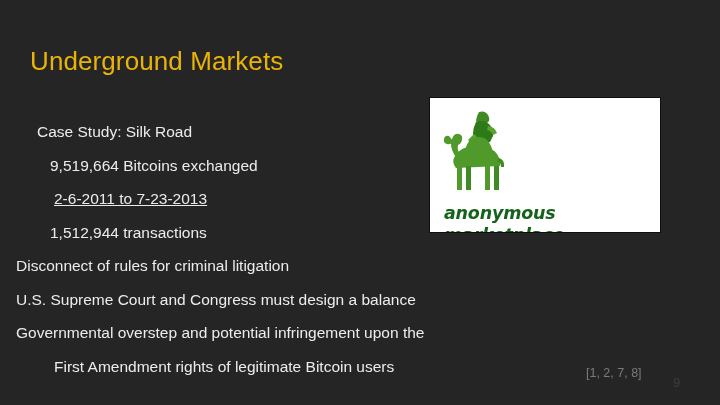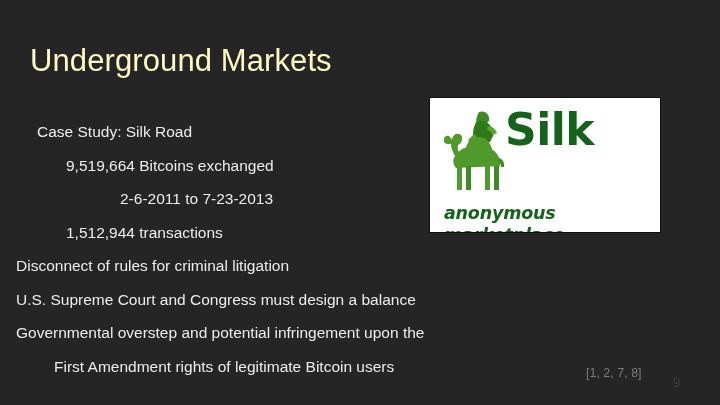--- a/index.html
+++ b/index.html
@@ -16,46 +16,46 @@
     overflow: hidden;
     font-family: "Liberation Sans", sans-serif;
     -webkit-font-smoothing: antialiased;
   }
 
   
   .slide-title {
     position: absolute;
     left: 30px;
     top: 43px;
-    font-size: 31px;
+    font-size: 26px;
     line-height: 36px;
     font-weight: 400;
-    color: #fef9c3;
+    color: #eab308;
     letter-spacing: 0.1px;
     white-space: nowrap;
   }
 
   
   .body-block {
     position: absolute;
     left: 0;
     top: 115px;
     width: 430px;
   }
   .body-line {
     font-size: 15.5px;
     line-height: 33.5px;
     color: #ececec;
     white-space: nowrap;
     font-weight: 400;
   }
   .lvl-0 { padding-left: 16px; }
   .lvl-1 { padding-left: 37px; }
-  .lvl-2 { padding-left: 66px; }
-  .lvl-3 { padding-left: 120px; }
+  .lvl-2 { padding-left: 50px; }
+  .lvl-3 { padding-left: 54px; text-decoration: underline; }
   .lvl-sub { padding-left: 54px; }
 
   
   .logo-frame {
     position: absolute;
     left: 429px;
     top: 97px;
     width: 232px;
     height: 136px;
     background: #ffffff;
@@ -163,21 +163,20 @@
         <path d="M6 28 q-4 -1 -5 3 q-1 4 3 5 q4 1 6 -3 z" fill="#4f9a2a"></path>
 
         <rect x="14" y="56" width="5" height="26" fill="#4f9a2a"></rect>
         <rect x="23" y="58" width="5" height="24" fill="#3f8a22"></rect>
         <rect x="42" y="56" width="5" height="26" fill="#4f9a2a"></rect>
         <rect x="51" y="58" width="5" height="24" fill="#3f8a22"></rect>
 
         <path d="M56 50 q6 2 5 9 l-3 0 q0 -5 -4 -6 z" fill="#3f8a22"></path>
       </svg>
 
-      <div class="logo-word logo-word-silk">Silk</div>
       <div class="logo-tagline">anonymous marketplace</div>
     </div>
   </div>
 
   <div class="citation">[1, 2, 7, 8]</div>
 
   <div class="page-number">9</div>
 
 </div>
 

